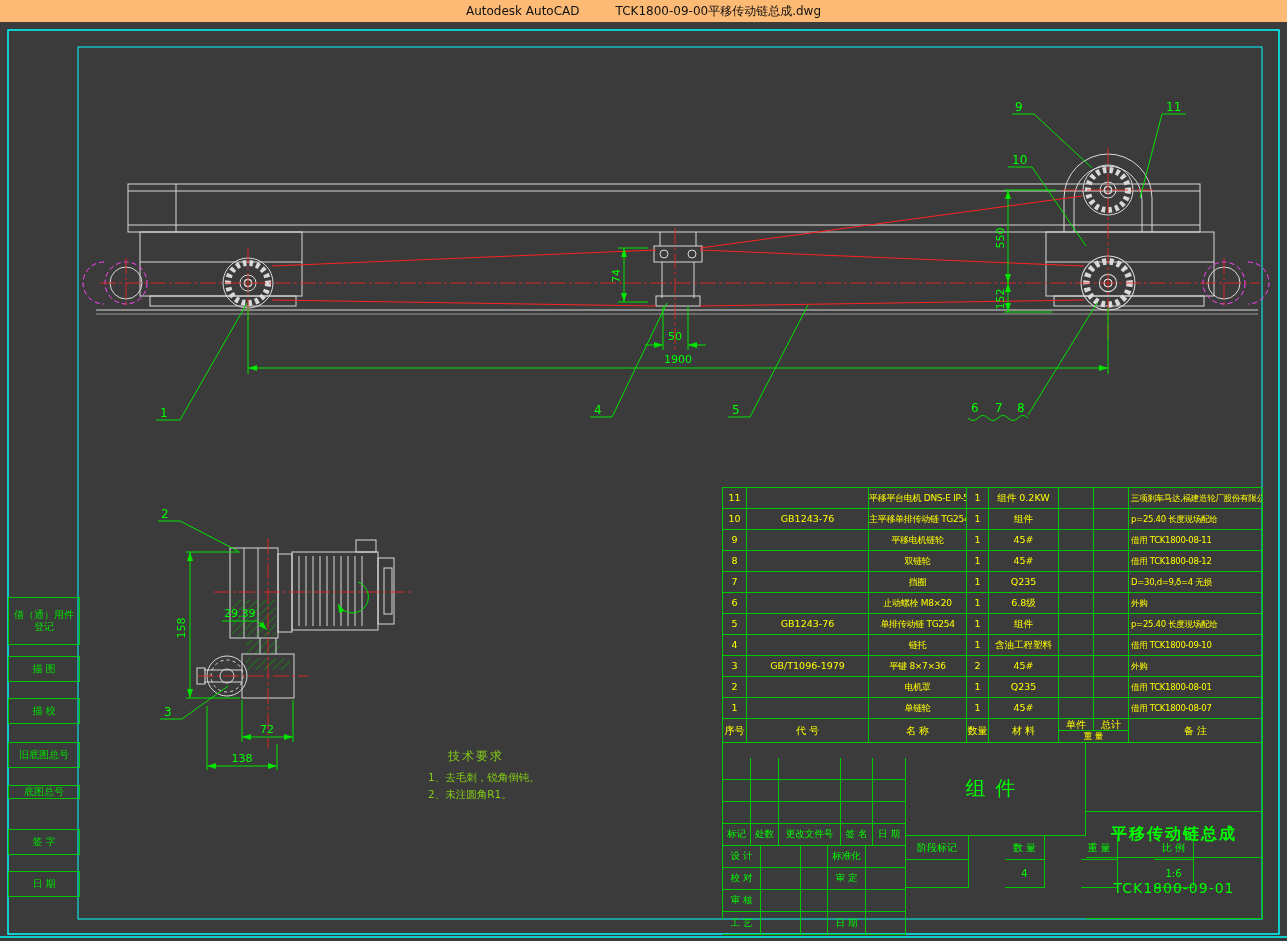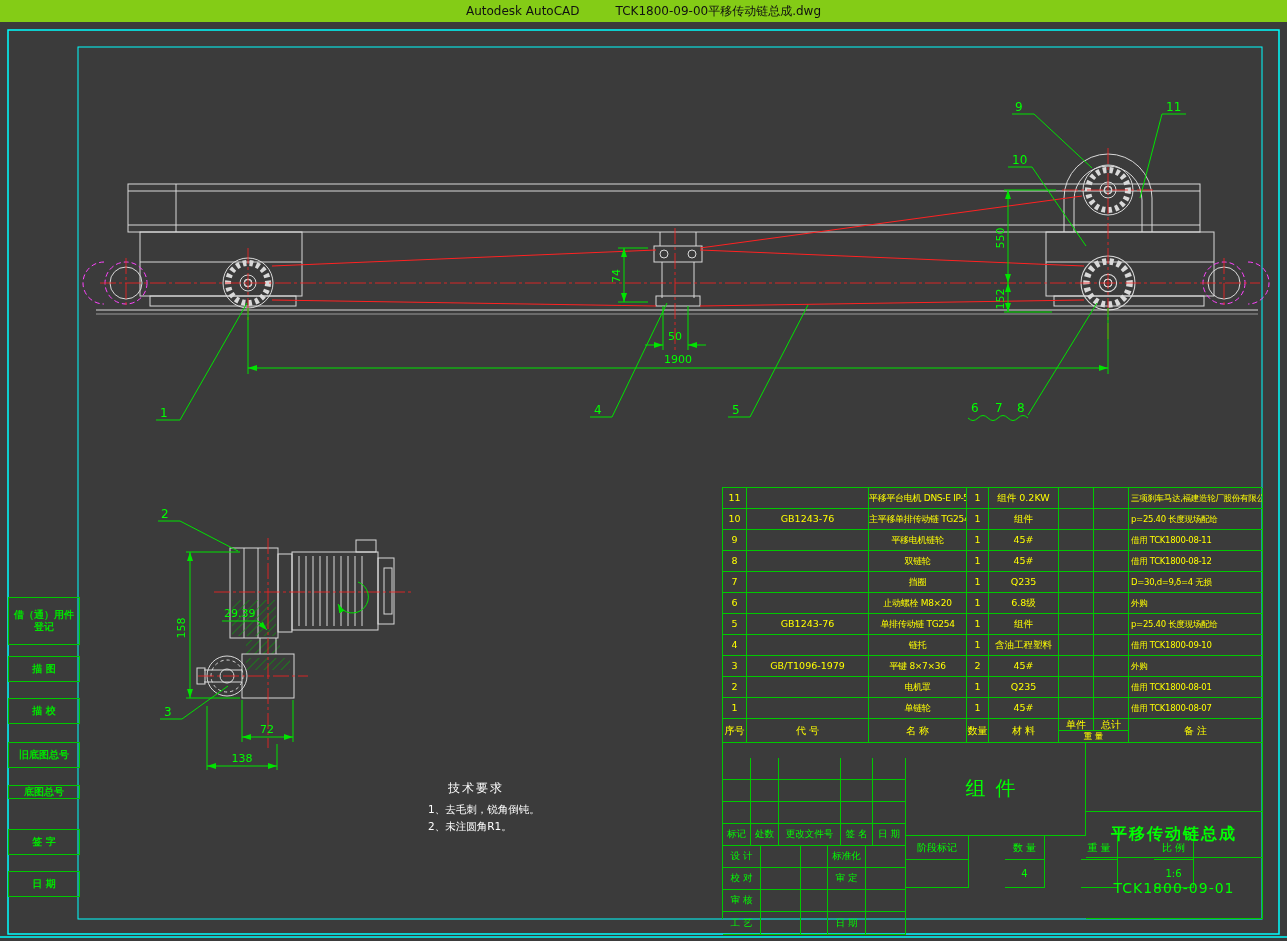--- a/index.html
+++ b/index.html
@@ -1,20 +1,20 @@
 <!DOCTYPE html>
 <html><head>
 <meta charset="utf-8">
 <style>
   * { box-sizing: border-box; margin: 0; padding: 0; }
   body { background:#202020; font-family:"DejaVu Sans","Liberation Sans",sans-serif; }
   .screen { position:relative; width:1287px; height:941px; background:#3b3b3b; overflow:hidden; }
 
   
-  .titlebar { position:absolute; left:0; top:0; width:100%; height:22px; background:#84cc16;
+  .titlebar { position:absolute; left:0; top:0; width:100%; height:22px; background:#fdba74;
               display:flex; align-items:center; justify-content:center; gap:36px;
               font-size:12px; color:#111; }
 
   
   svg.draw { position:absolute; left:0; top:0; }
   .w  { stroke:#d9d9d9; fill:none; stroke-width:1; }
   .w2 { stroke:#9b9b9b; fill:none; stroke-width:1; }
   .r  { stroke:#ff2222; fill:none; stroke-width:1; }
   .rc { stroke:#ff2222; fill:none; stroke-width:0.8; stroke-dasharray:16 3 3 3; }
   .g  { stroke:#00e400; fill:none; stroke-width:1; }
@@ -55,24 +55,24 @@
   .mid-sheet { height:31px; border-right:1px solid #00c800; border-bottom:1px solid #00c800;
                display:flex; align-items:center; justify-content:space-around; }
   .right { position:absolute; left:363px; top:0; width:177px; height:177px; }
   .r1 { height:70px; }
   .r2 { height:46px; font-size:16px; font-weight:bold; letter-spacing:2px; }
   .r3 { height:61px; font-size:14px; letter-spacing:1px; }
 
   
   .lsb { position:absolute; left:8px; width:72px; border:1px solid #00c800; color:#00e400;
          display:flex; align-items:center; justify-content:center; text-align:center;
-         font-size:10px; line-height:12px; padding:1px;font-weight:bold; }
-
-  
-  .techreq { position:absolute; left:428px; top:780px; width:170px; color:#ffffff; }
+         font-size:10px; line-height:12px; padding:1px; }
+
+  
+  .techreq { position:absolute; left:428px; top:748px; width:170px; color:#84cc16; }
   .techreq .tr-title { font-size:12px; margin-left:20px; margin-bottom:4px; letter-spacing:2px; }
   .techreq .tr-item { font-size:10.5px; line-height:17px; white-space:nowrap; }
 </style>
 </head>
 <body>
 
 <div class="screen">
 
   <div class="titlebar">
     <span>Autodesk AutoCAD</span>

